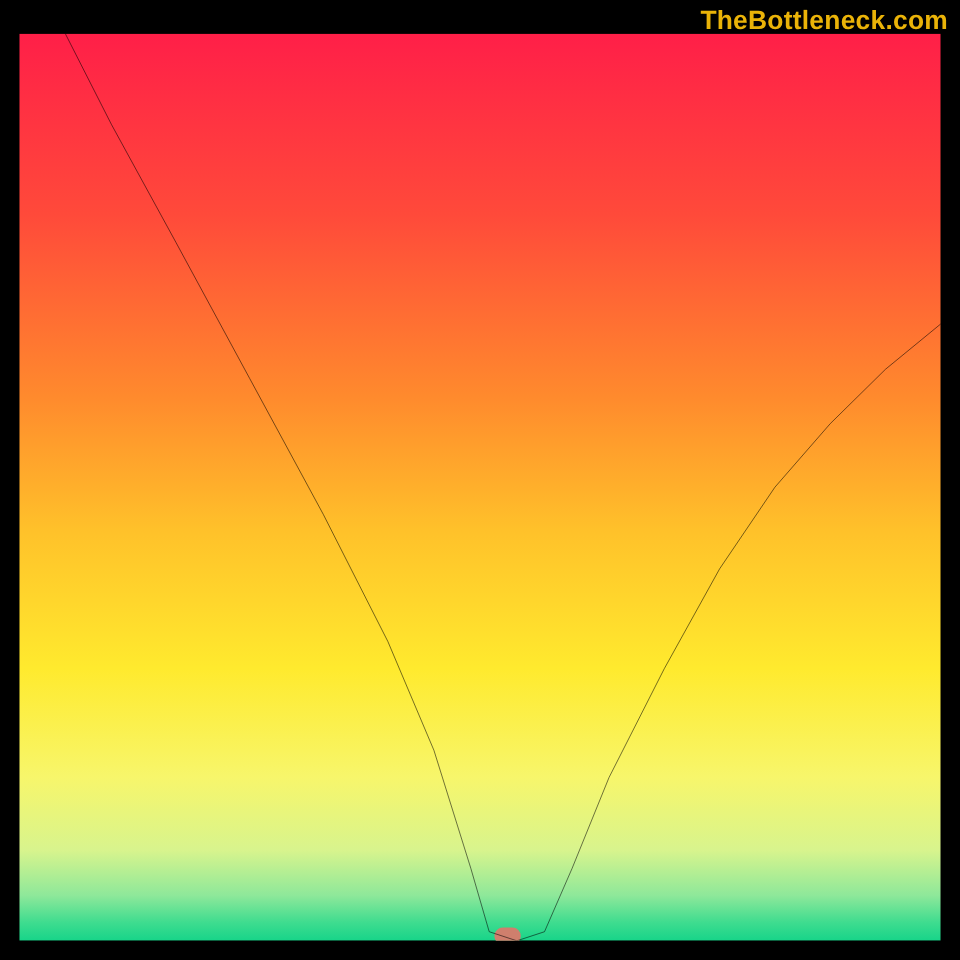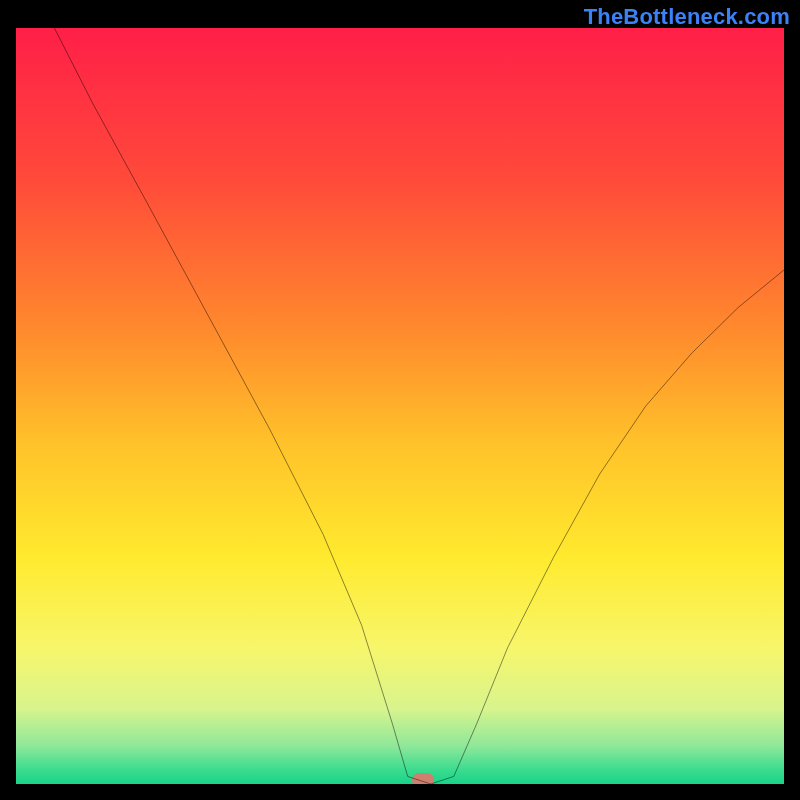--- a/index.html
+++ b/index.html
@@ -14,21 +14,21 @@
   .frame {
     position: relative;
     width: 800px;
     height: 800px;
     background: #000;
   }
   .watermark {
     position: absolute;
     top: 4px;
     right: 10px;
-    color: #3b82f6;
+    color: #eab308;
     font-size: 22px;
     font-weight: bold;
     letter-spacing: 0.2px;
     z-index: 10;
     user-select: none;
   }
   .plot-area {
     position: absolute;
     inset: 28px 16px 16px 16px;
     overflow: hidden;

